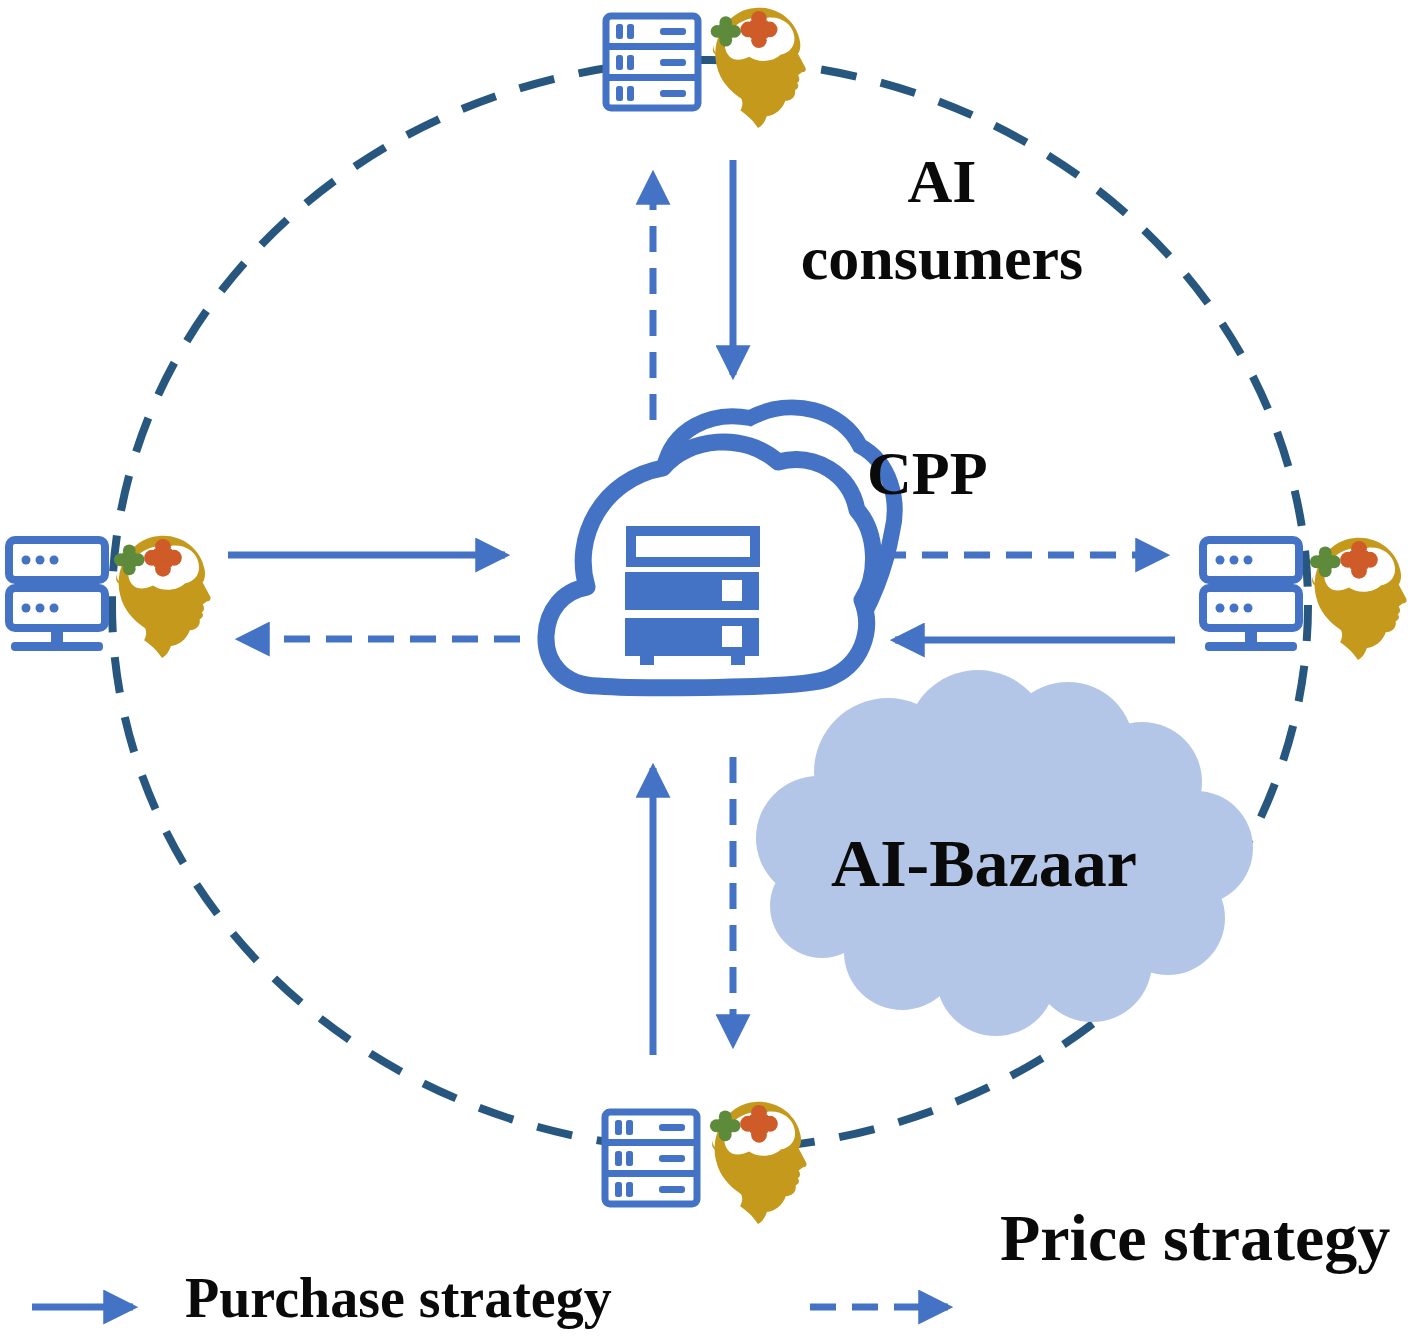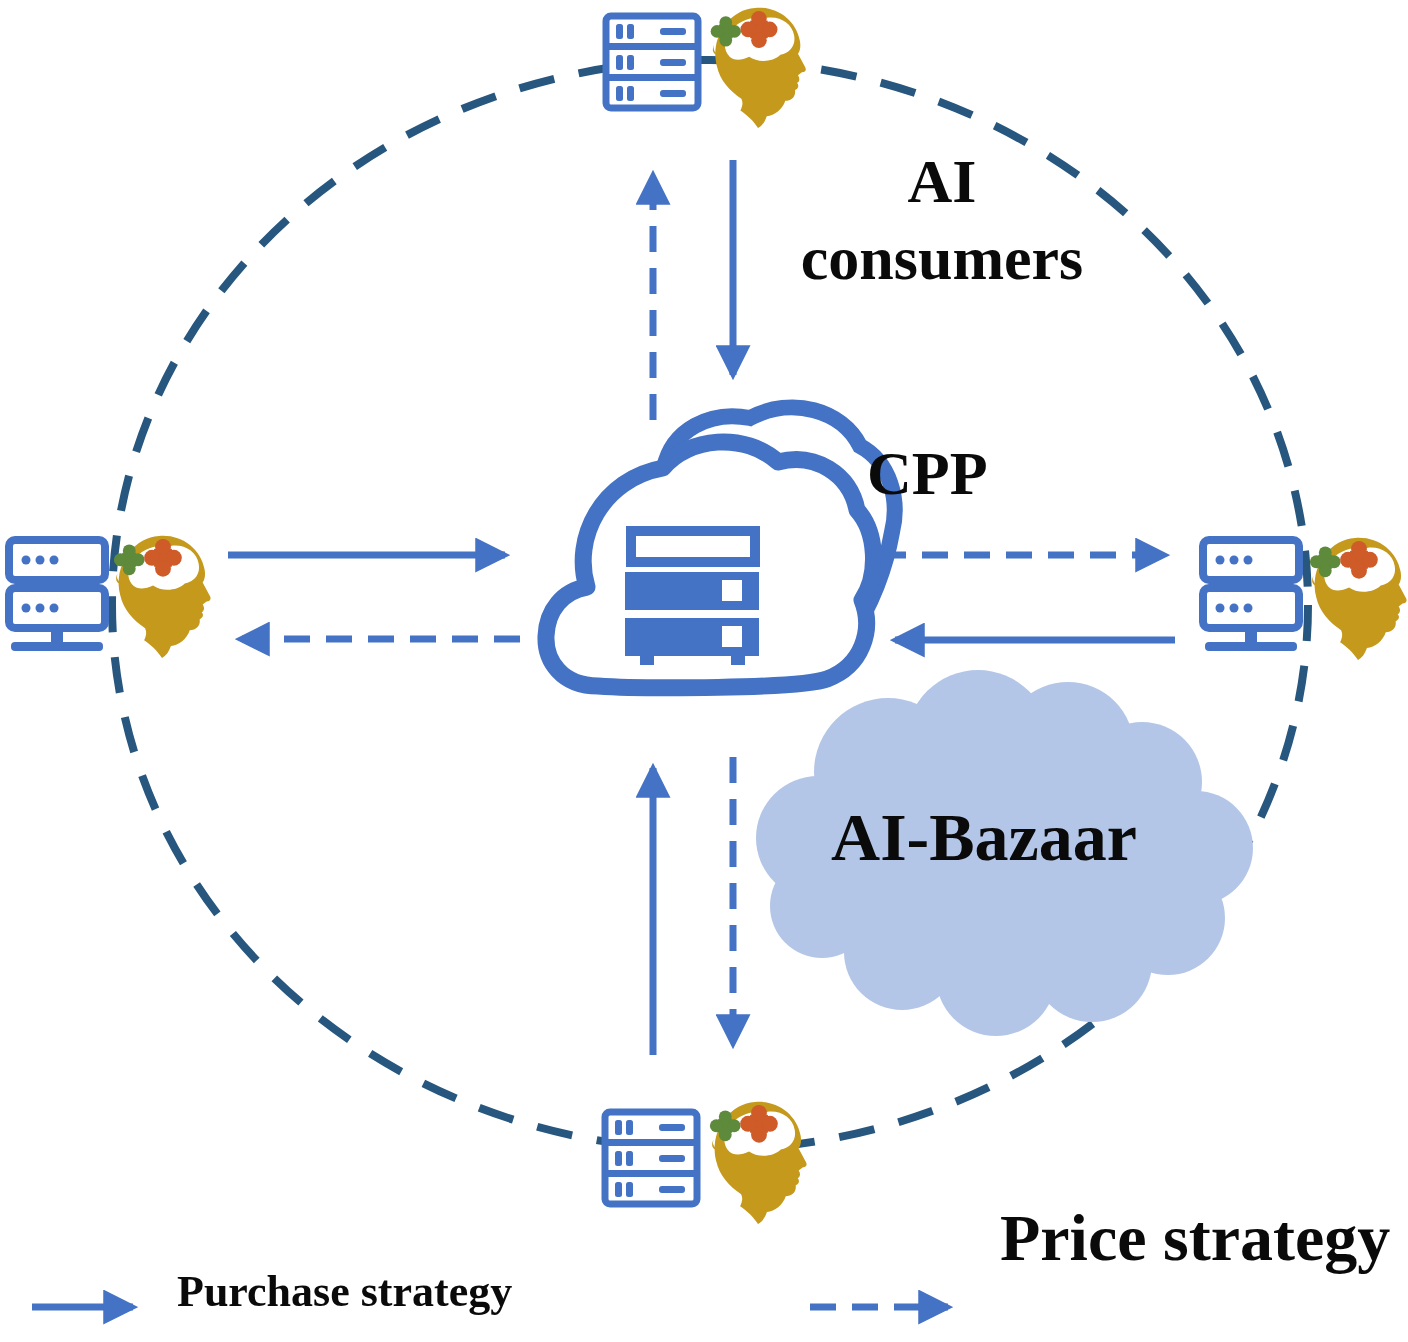--- a/index.html
+++ b/index.html
@@ -14,22 +14,22 @@
   svg{position:absolute;left:0;top:0;}
   .label{
     position:absolute;
     font-weight:bold;
     color:var(--label-black,#0a0a0a);
     white-space:nowrap;
   }
   .blockchain-label{left:78px;top:228px;font-size:62px;}
   .consumers-label{left:782px;top:143px;width:320px;text-align:center;font-size:62px;line-height:1.24;white-space:normal;}
   .cpp-label{left:851px;top:438px;font-size:62px;margin-left:16px;}
-  .bazaar-label{left:684px;top:798px;width:600px;text-align:center;font-size:68px;}
-  .legend-purchase-label{left:177px;top:1266px;font-size:44px;}
+  .bazaar-label{left:684px;top:824px;width:600px;text-align:center;font-size:68px;}
+  .legend-purchase-label{left:185px;top:1266px;font-size:56px;}
   .legend-price-label{left:1000px;top:1200px;font-size:66px;}
 
   
   .stroke-arrow{stroke:var(--arrow-blue,#4472C4);}
   .ring{stroke:var(--ring-blue,#27567E);}
   .bazaar{fill:var(--bazaar-fill,#B4C6E7);}
   .gold{fill:var(--head-gold,#C5991B);}
   .green{fill:var(--puzzle-green,#5E8A3B);}
   .orange{fill:var(--puzzle-orange,#CE5B28);}
   .blue{fill:var(--server-blue,#4472C4);}

